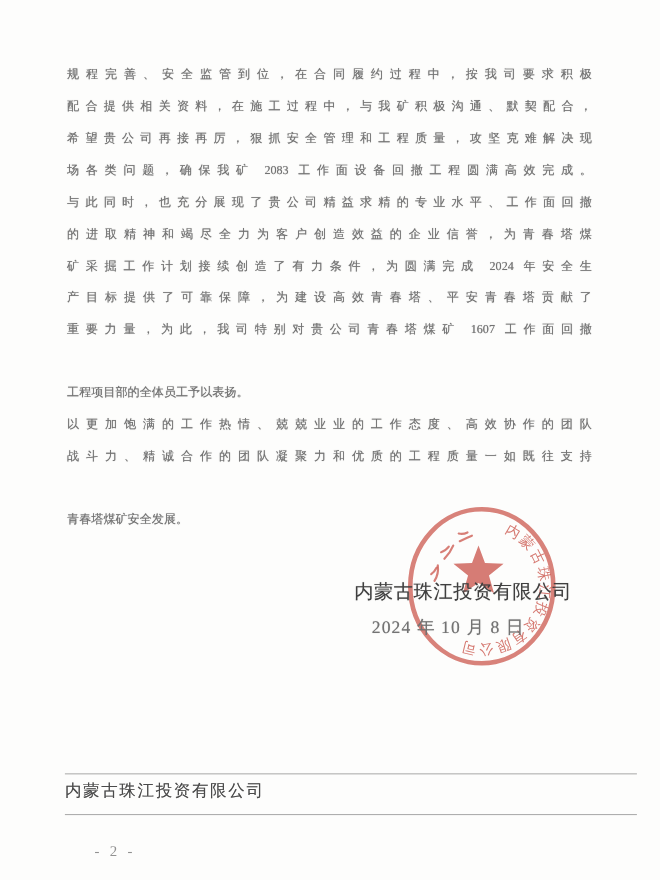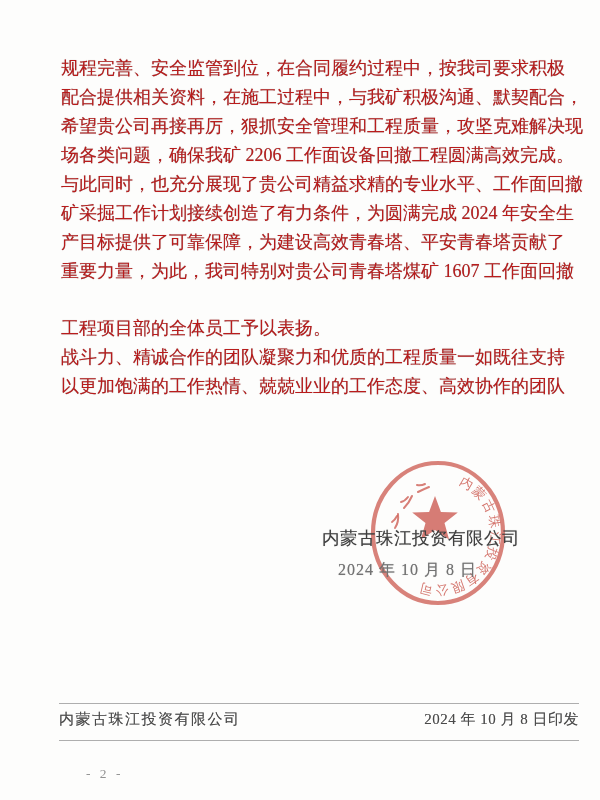--- a/index.html
+++ b/index.html
@@ -10,22 +10,22 @@
     background: #fdfdfc;
     overflow: hidden;
     font-family: "Liberation Serif", "DejaVu Serif", serif;
   }
   
   .body-text {
     position: absolute;
     left: 61px;
     top: 54px;
     width: 477px;
-    color: #b91c1c;
-    font-size: 18px;
+    color: #737373;
+    font-size: 11px;
     text-shadow: 0 0 0.7px rgba(70,70,70,0.55);
   }
   .line {
     line-height: 29px;
     height: 29px;
     text-align: justify;
     text-align-last: justify;
     white-space: nowrap;
     overflow: visible;
   }
@@ -102,28 +102,30 @@
 </style>
 </head>
 <body>
 
 <div class="page">
 
   <div class="body-text">
     <div class="line">规程完善、安全监管到位，在合同履约过程中，按我司要求积极</div>
     <div class="line">配合提供相关资料，在施工过程中，与我矿积极沟通、默契配合，</div>
     <div class="line">希望贵公司再接再厉，狠抓安全管理和工程质量，攻坚克难解决现</div>
-    <div class="line">场各类问题，确保我矿 2206 工作面设备回撤工程圆满高效完成。</div>
+    <div class="line">场各类问题，确保我矿 2083 工作面设备回撤工程圆满高效完成。</div>
     <div class="line">与此同时，也充分展现了贵公司精益求精的专业水平、工作面回撤</div>
+    <div class="line">的进取精神和竭尽全力为客户创造效益的企业信誉，为青春塔煤</div>
     <div class="line">矿采掘工作计划接续创造了有力条件，为圆满完成 2024 年安全生</div>
     <div class="line">产目标提供了可靠保障，为建设高效青春塔、平安青春塔贡献了</div>
     <div class="line">重要力量，为此，我司特别对贵公司青春塔煤矿 1607 工作面回撤</div>
     <div class="line short">工程项目部的全体员工予以表扬。</div>
+    <div class="line">以更加饱满的工作热情、兢兢业业的工作态度、高效协作的团队</div>
     <div class="line">战斗力、精诚合作的团队凝聚力和优质的工程质量一如既往支持</div>
-    <div class="line">以更加饱满的工作热情、兢兢业业的工作态度、高效协作的团队</div>
+    <div class="line short">青春塔煤矿安全发展。</div>
   </div>
 
   <svg class="seal" viewBox="0 0 142 150" xmlns="http://www.w3.org/2000/svg">
 
     <ellipse cx="70" cy="75" rx="65" ry="70" fill="none" stroke="#c5443a" stroke-width="4.2" stroke-opacity="0.78"></ellipse>
 
     <polygon points="67,38 72.9,53.9 89.8,54.6 76.5,65.1 81.1,81.4 67,72 52.9,81.4 57.5,65.1 44.2,54.6 61.1,53.9" fill="#c5443a" fill-opacity="0.82"></polygon>
 
     <defs>
       <path id="sealArc" d="M 17 75 A 53 53 0 1 1 17 75.05" fill="none"></path>
@@ -141,19 +143,18 @@
       <path d="M 49 27 q 4 1 8 -1"></path>
     </g>
   </svg>
 
   <div class="sig-company">内蒙古珠江投资有限公司</div>
   <div class="sig-date">2024 年 10 月 8 日</div>
 
   <div class="footer-rule top"></div>
   <div class="footer-row">
     <span class="issuer">内蒙古珠江投资有限公司</span>
-    <span class="printdate">2024 年 10 月 8 日印发</span>
   </div>
   <div class="footer-rule bottom"></div>
 
   <div class="page-number">- 2 -</div>
 
 </div>
 
 </body></html>

